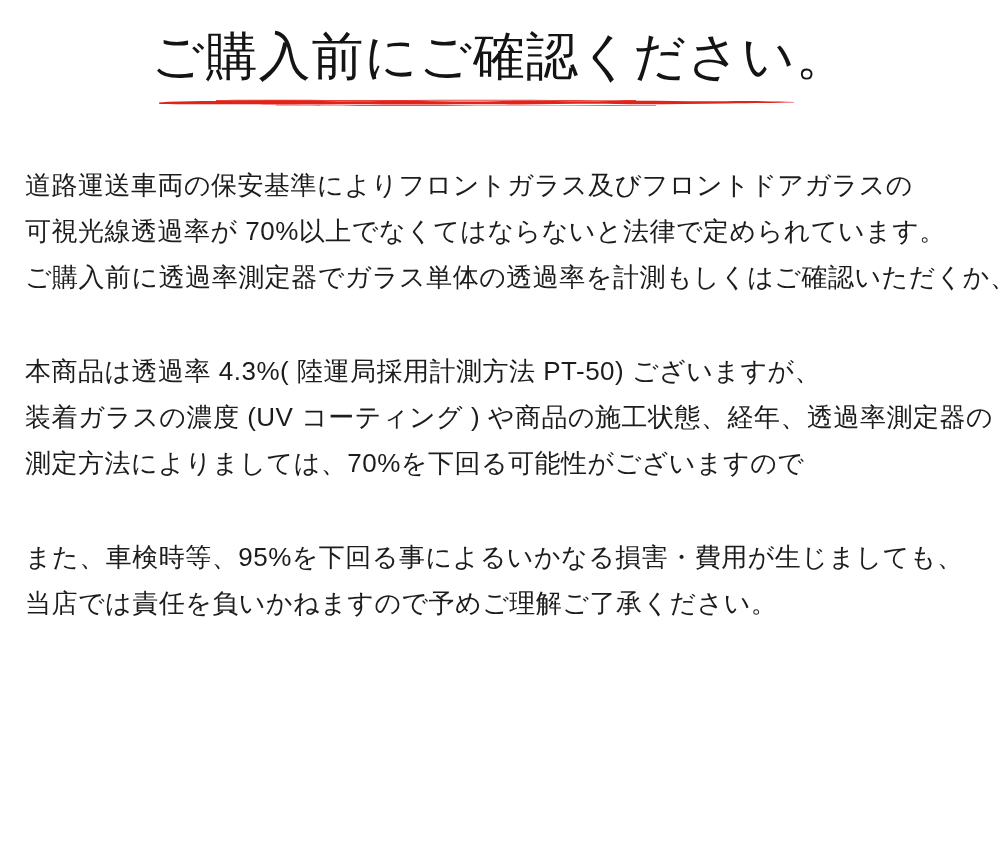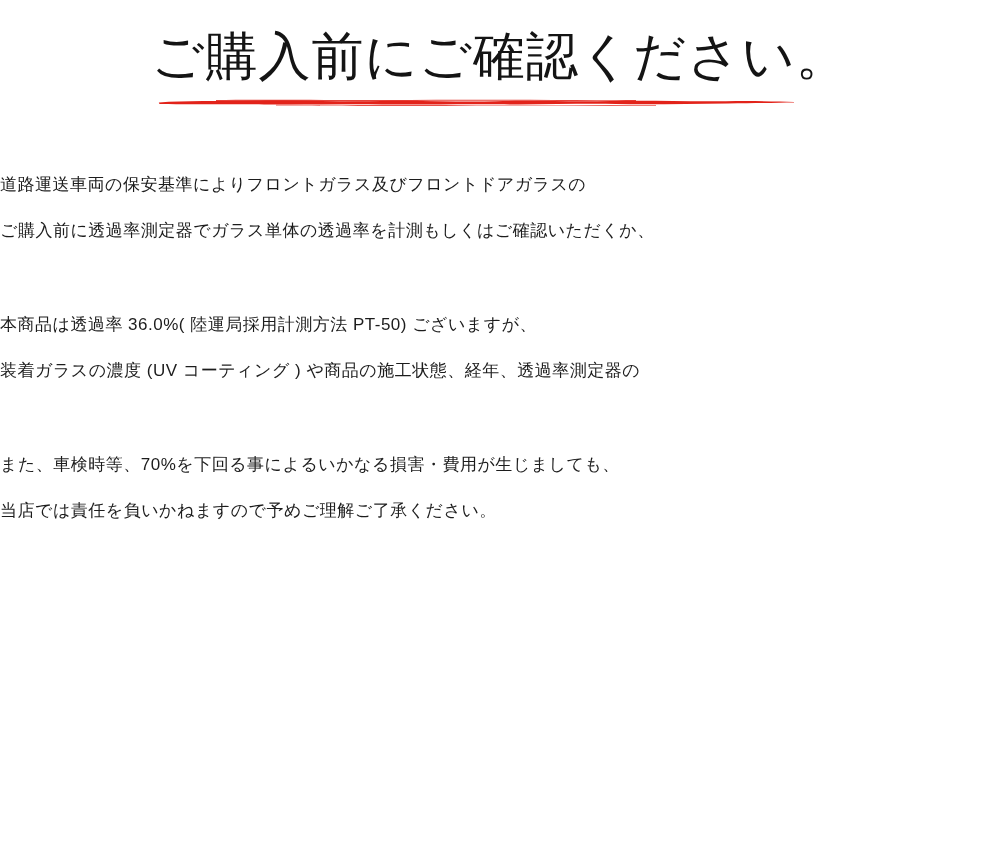--- a/index.html
+++ b/index.html
@@ -31,21 +31,22 @@
     white-space: nowrap;
   }
   .brush-underline {
     display: block;
     width: 640px;
     height: 14px;
     margin: 2px 0 0 156px;
   }
   .body-text {
     margin-top: 54px;
-    font-size: 17px;
+    padding-left: 25px;
+    font-size: 26px;
   }
   .para {
     margin: 0 0 48px 0;
   }
   .line {
     display: block;
     height: 46px;
     line-height: 46px;
     white-space: nowrap;
     letter-spacing: 0.5px;
@@ -76,27 +77,29 @@
            C 3 9.8, 2.6 9.1, 3 8.6 Z"></path>
       <path fill="#e2231a" opacity="0.85" d="M60 6.0 C 120 5.2, 200 6.4, 280 5.8 C 340 5.4, 420 6.6, 480 6.0 L 480 7.0 C 410 7.2, 330 6.4, 260 7.0 C 190 7.4, 110 6.8, 60 7.2 Z"></path>
       <path fill="#e2231a" opacity="0.8" d="M120 10.8 C 180 11.4, 250 10.6, 320 11.2 C 380 11.6, 440 10.8, 500 11.0 L 500 11.8 C 430 12.2, 360 11.4, 290 12.0 C 220 12.4, 160 11.6, 120 11.6 Z"></path>
     </svg>
   </header>
 
   <main class="body-text">
 
     <p class="para">
       <span class="line">道路運送車両の保安基準によりフロントガラス及びフロントドアガラスの</span>
+      <span class="line">可視光線透過率が 70%以上でなくてはならないと法律で定められています。</span>
       <span class="line">ご購入前に透過率測定器でガラス単体の透過率を計測もしくはご確認いただくか、</span>
     </p>
 
     <p class="para">
-      <span class="line">本商品は透過率 36.0%( 陸運局採用計測方法 PT-50) ございますが、</span>
+      <span class="line">本商品は透過率 4.3%( 陸運局採用計測方法 PT-50) ございますが、</span>
       <span class="line">装着ガラスの濃度 (UV コーティング ) や商品の施工状態、経年、透過率測定器の</span>
+      <span class="line">測定方法によりましては、70%を下回る可能性がございますので</span>
     </p>
 
     <p class="para">
-      <span class="line">また、車検時等、70%を下回る事によるいかなる損害・費用が生じましても、</span>
+      <span class="line">また、車検時等、95%を下回る事によるいかなる損害・費用が生じましても、</span>
       <span class="line">当店では責任を負いかねますので予めご理解ご了承ください。</span>
     </p>
 
   </main>
 </div>
 
 </body></html>

